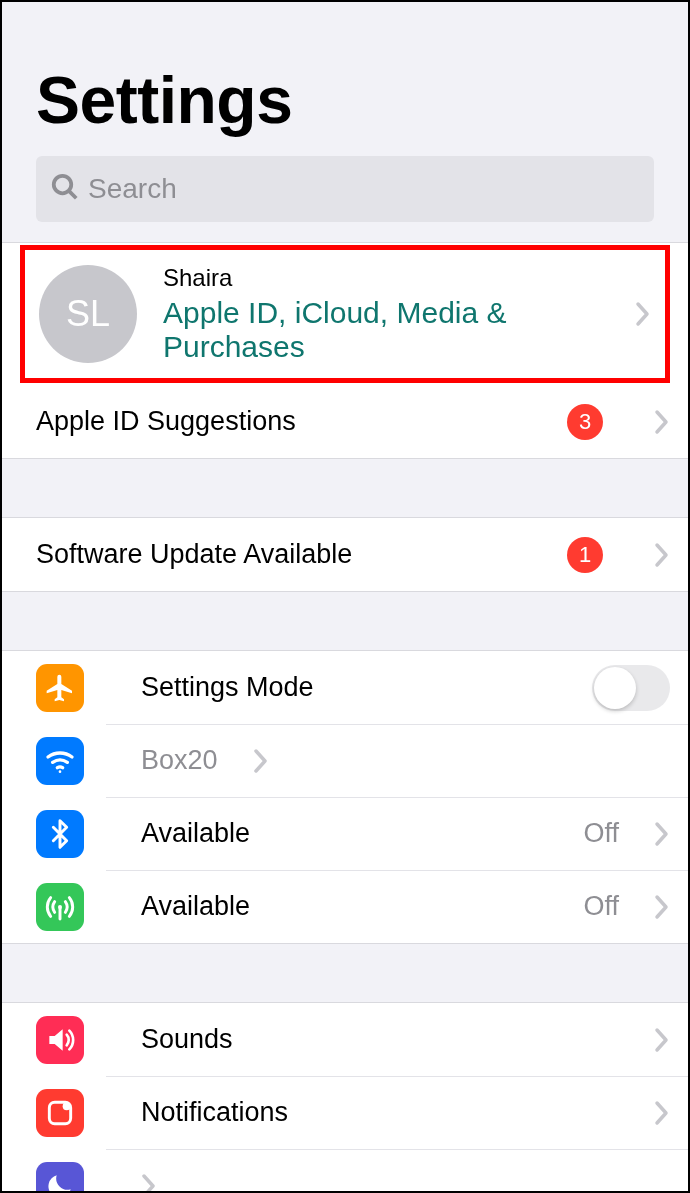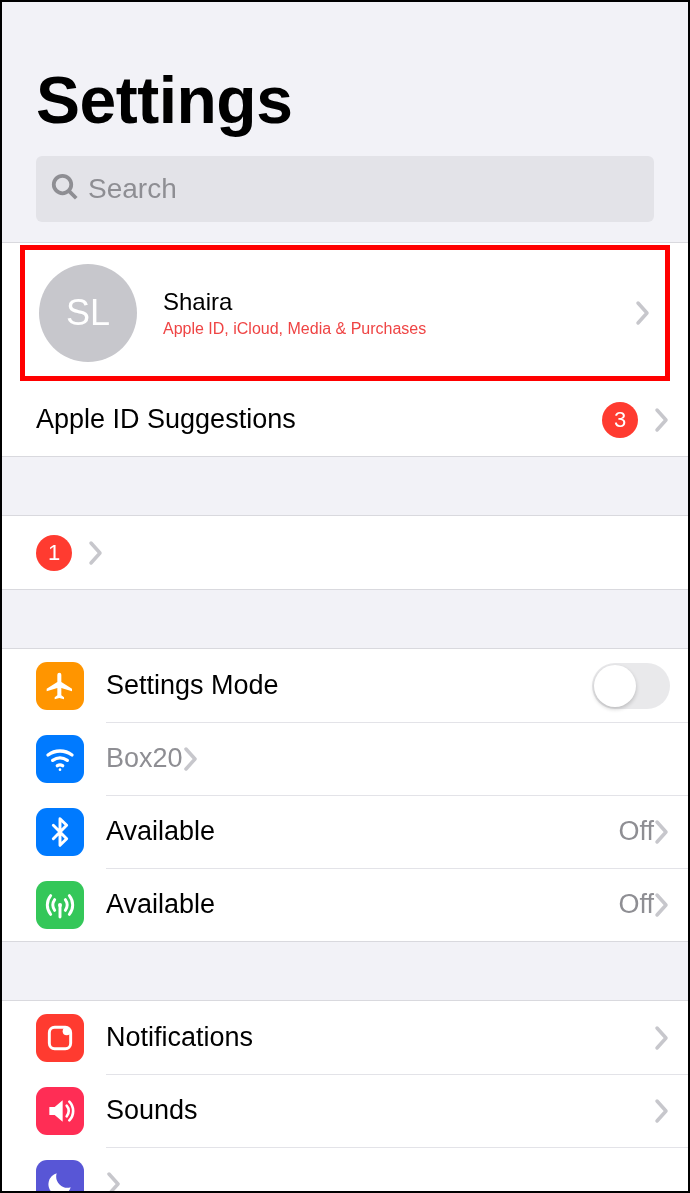--- a/index.html
+++ b/index.html
@@ -5,38 +5,38 @@
   * { box-sizing: border-box; margin: 0; padding: 0; }
   html, body { width: 690px; height: 1193px; font-family: -apple-system, "Helvetica Neue", Helvetica, Arial, sans-serif; background: #f2f2f7; color: #000; }
   .screen { width: 690px; height: 1193px; background:#f2f2f7; border:2px solid #000; position:relative; overflow:hidden;}
   .header { padding: 60px 34px 20px 34px; }
   .title { font-size: 66px; font-weight: 800; letter-spacing: -0.5px;}
   .search { margin-top: 18px; background:#e3e3e8; border-radius: 6px; height: 66px; display:flex; align-items:center; padding:0 14px; }
   .search svg { width:30px; height:30px; stroke:#8e8e93; fill:none; stroke-width:3;}
   .search-text { font-size:28px; color:#8e8e93; margin-left:8px; }
   .group { background:#fff; border-top:1px solid #d9d9de; border-bottom:1px solid #d9d9de; }
   .spacer-big { height:58px; }
-  .row { display:flex; align-items:center; padding:0 18px 0 34px; min-height:73px; position:relative;}
+  .row { display:flex; align-items:center; padding:0 18px 0 34px; min-height:73px; position:relative;gap:35px;}
   .row + .row::before { content:""; position:absolute; left:104px; right:0; top:0; height:1px; background:#e3e3e8; }
   .row-label { font-size:27px; flex:1; }
   .row-value { font-size:27px; color:#8e8e93; margin-right:0;}
   .chev { width:16px; height:28px; }
   .chev svg{ width:16px; height:28px; stroke:#c7c7cc; fill:none; stroke-width:3.5; stroke-linecap:round; stroke-linejoin:round;}
   .badge { background:#ff3b30; color:#fff; border-radius:20px; min-width:36px; height:36px; display:flex; align-items:center; justify-content:center; font-size:22px; font-weight:500; margin-right:16px; padding:0 8px;}
   .icon-box { width:48px; height:48px; border-radius:11px; display:flex; align-items:center; justify-content:center; margin-right:22px; flex-shrink:0;}
   .icon-box svg { width:32px; height:32px; }
   .switch { width:78px; height:46px; background:#e9e9eb; border-radius:23px; position:relative; }
   .switch .knob { position:absolute; top:2px; left:2px; width:42px; height:42px; background:#fff; border-radius:50%; box-shadow:0 2px 4px rgba(0,0,0,0.2);}
   
   .profile-wrap { border:5px solid #ff0000; margin:2px 18px; }
   .profile { display:flex; align-items:center; padding:14px 14px 14px 14px; min-height:110px;}
   .avatar { width:98px; height:98px; border-radius:50%; background:#c7c7cc; display:flex; align-items:center; justify-content:center; color:#fff; font-size:36px; font-weight:400; margin-right:26px; flex-shrink:0;}
   .profile-text { flex:1; }
   .profile-name { font-size:24px; font-weight:400; margin-bottom:4px;}
-  .profile-sub { font-size:16px; color:#ef4444; }
+  .profile-sub { font-size:30px; color:#0f766e; }
   .group .row.simple::before{left:34px;}
   .row.withicon::before{left:104px;}
 </style>
 </head>
 <body>
 
 <div class="screen">
 
   <div class="header">
     <div class="title">Settings</div>
@@ -76,20 +76,21 @@
             <polyline points="3,4 12,14 3,24"></polyline>
           </svg>
       </span>
     </div>
   </div>
 
   <div class="spacer-big"></div>
 
   <div class="group">
     <div class="row simple">
+      <div class="row-label">Software Update Available</div>
       <div class="badge">1</div>
       <span class="chev">
         <svg viewBox="0 0 16 28">
             <polyline points="3,4 12,14 3,24"></polyline>
           </svg>
       </span>
     </div>
   </div>
 
   <div class="spacer-big"></div>
@@ -154,47 +155,47 @@
           </svg></span>
     </div>
 
   </div>
 
   <div class="spacer-big"></div>
 
   <div class="group">
 
     <div class="row withicon">
-      <div class="icon-box" style="background:#ff3b30">
-        <svg viewBox="0 0 24 24" fill="none" stroke="#fff" stroke-width="2.2">
-            <rect x="4" y="4" width="16" height="16" rx="4"></rect>
-            <circle cx="17" cy="7" r="3" fill="#fff" stroke="none"></circle>
-          </svg>
-      </div>
-      <div class="row-label">Notifications</div>
-      <span class="chev"><svg viewBox="0 0 16 28">
-            <polyline points="3,4 12,14 3,24"></polyline>
-          </svg></span>
-    </div>
-
-    <div class="row withicon">
       <div class="icon-box" style="background:#ff2d55">
         <svg viewBox="0 0 24 24" fill="#fff">
             <path d="M4 9v6h4l6 5V4L8 9H4z"></path>
             <path d="M17 8a6 6 0 010 8" fill="none" stroke="#fff" stroke-width="2" stroke-linecap="round"></path>
             <path d="M19 5a10 10 0 010 14" fill="none" stroke="#fff" stroke-width="2" stroke-linecap="round"></path>
           </svg>
       </div>
       <div class="row-label">Sounds</div>
       <span class="chev"><svg viewBox="0 0 16 28">
             <polyline points="3,4 12,14 3,24"></polyline>
           </svg></span>
     </div>
 
     <div class="row withicon">
+      <div class="icon-box" style="background:#ff3b30">
+        <svg viewBox="0 0 24 24" fill="none" stroke="#fff" stroke-width="2.2">
+            <rect x="4" y="4" width="16" height="16" rx="4"></rect>
+            <circle cx="17" cy="7" r="3" fill="#fff" stroke="none"></circle>
+          </svg>
+      </div>
+      <div class="row-label">Notifications</div>
+      <span class="chev"><svg viewBox="0 0 16 28">
+            <polyline points="3,4 12,14 3,24"></polyline>
+          </svg></span>
+    </div>
+
+    <div class="row withicon">
       <div class="icon-box" style="background:#5856d6">
         <svg viewBox="0 0 24 24" fill="#fff">
             <path d="M20 14.5A8.5 8.5 0 019.5 4 8.5 8.5 0 1020 14.5z"></path>
           </svg>
       </div>
       <span class="chev"><svg viewBox="0 0 16 28">
             <polyline points="3,4 12,14 3,24"></polyline>
           </svg></span>
     </div>
 

